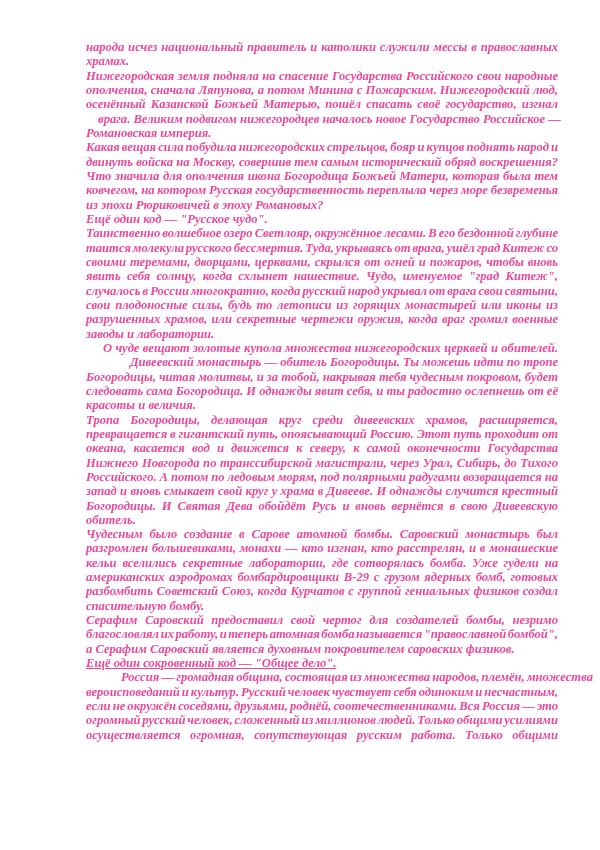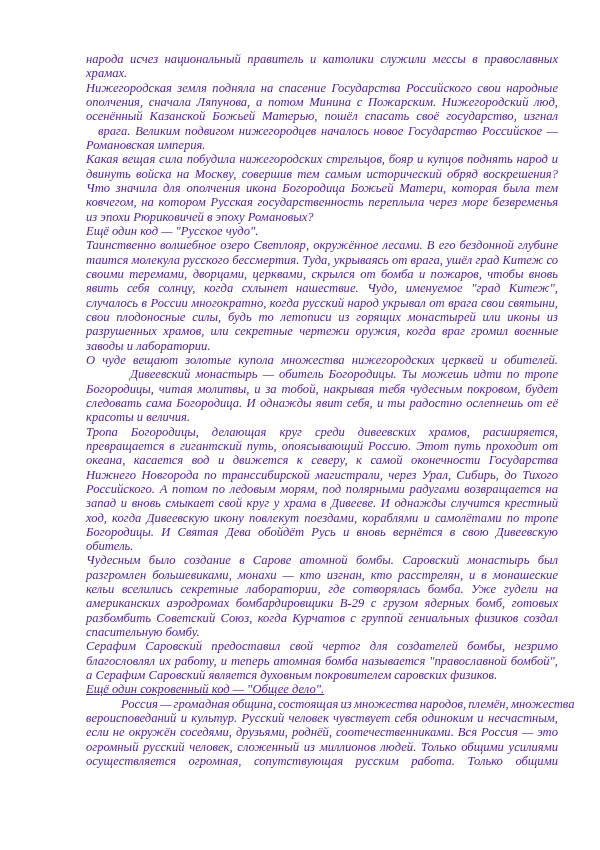--- a/index.html
+++ b/index.html
@@ -9,28 +9,28 @@
   }
   body {
     width: 600px;
     height: 850px;
     position: relative;
     overflow: hidden;
   }
   .page {
     position: absolute;
     left: 86px;
-    top: 52px;
+    top: 40px;
     width: 472px;
     font-family: "Liberation Serif", "DejaVu Serif", serif;
     font-style: italic;
-    font-weight: normal;
+    font-weight: bold;
     font-size: 12.6px;
     line-height: 14.34px;
-    color: #4c1d95;
+    color: #ec4899;
   }
   .para {
     margin: 0;
     padding: 0;
   }
   .line {
     display: block;
     white-space: nowrap;
     text-align: justify;
     text-align-last: justify;
@@ -65,42 +65,41 @@
       <div class="line"><span style="word-spacing: 0px;">Что значила для ополчения икона Богородица Божьей Матери, которая была тем</span></div>
       <div class="line"><span style="word-spacing: -0.251953px;">ковчегом, на котором Русская государственность переплыла через море безвременья</span></div>
       <div class="line last"><span>из эпохи Рюриковичей в эпоху Романовых?</span></div>
     </div>
     <div class="para">
       <div class="line last"><span>Ещё один код — "Русское чудо".</span></div>
     </div>
     <div class="para">
       <div class="line"><span style="word-spacing: -1.07292px;">Таинственно волшебное озеро Светлояр, окружённое лесами. В его бездонной глубине</span></div>
       <div class="line"><span style="word-spacing: -1.25px;">таится молекула русского бессмертия. Туда, укрываясь от врага, ушёл град Китеж со</span></div>
-      <div class="line"><span style="word-spacing: 0px;">своими теремами, дворцами, церквами, скрылся от бомба и пожаров, чтобы вновь</span></div>
+      <div class="line"><span style="word-spacing: 0px;">своими теремами, дворцами, церквами, скрылся от огней и пожаров, чтобы вновь</span></div>
       <div class="line"><span style="word-spacing: 0px;">явить себя солнцу, когда схлынет нашествие. Чудо, именуемое "град Китеж",</span></div>
       <div class="line"><span style="word-spacing: -1.12074px;">случалось в России многократно, когда русский народ укрывал от врага свои святыни,</span></div>
       <div class="line"><span style="word-spacing: 0px;">свои плодоносные силы, будь то летописи из горящих монастырей или иконы из</span></div>
       <div class="line"><span style="word-spacing: 0px;">разрушенных храмов, или секретные чертежи оружия, когда враг громил военные</span></div>
       <div class="line last"><span>заводы и лаборатории.</span></div>
     </div>
     <div class="para">
-      <div class="line"><span style="word-spacing: 0px;">О чуде вещают золотые купола множества нижегородских церквей и обителей.</span></div>
+      <div class="line"><span style="word-spacing: 0px; margin-left: 17px;">О чуде вещают золотые купола множества нижегородских церквей и обителей.</span></div>
       <div class="line"><span style="word-spacing: 0px; margin-left: 44px;">Дивеевский монастырь — обитель Богородицы. Ты можешь идти по тропе</span></div>
       <div class="line"><span style="word-spacing: -0.0390625px;">Богородицы, читая молитвы, и за тобой, накрывая тебя чудесным покровом, будет</span></div>
       <div class="line"><span style="word-spacing: -0.0924479px;">следовать сама Богородица. И однажды явит себя, и ты радостно ослепнешь от её</span></div>
       <div class="line last"><span>красоты и величия.</span></div>
     </div>
     <div class="para">
       <div class="line"><span style="word-spacing: 0px;">Тропа Богородицы, делающая круг среди дивеевских храмов, расширяется,</span></div>
       <div class="line"><span style="word-spacing: -0.258681px;">превращается в гигантский путь, опоясывающий Россию. Этот путь проходит от</span></div>
       <div class="line"><span style="word-spacing: 0px;">океана, касается вод и движется к северу, к самой оконечности Государства</span></div>
       <div class="line"><span style="word-spacing: 0px;">Нижнего Новгорода по транссибирской магистрали, через Урал, Сибирь, до Тихого</span></div>
       <div class="line"><span style="word-spacing: -0.16875px;">Российского. А потом по ледовым морям, под полярными радугами возвращается на</span></div>
       <div class="line"><span style="word-spacing: 0px;">запад и вновь смыкает свой круг у храма в Дивееве. И однажды случится крестный</span></div>
-      <div class="line"><span style="word-spacing: 0px;">ход, когда Дивеевскую икону повлекут поездами, кораблями и самолётами по тропе</span></div>
       <div class="line"><span style="word-spacing: 0px;">Богородицы. И Святая Дева обойдёт Русь и вновь вернётся в свою Дивеевскую</span></div>
       <div class="line last"><span>обитель.</span></div>
     </div>
     <div class="para">
       <div class="line"><span style="word-spacing: 0px; margin-top: 12px;">Чудесным было создание в Сарове атомной бомбы. Саровский монастырь был</span></div>
       <div class="line"><span style="word-spacing: 0px;">разгромлен большевиками, монахи — кто изгнан, кто расстрелян, и в монашеские</span></div>
       <div class="line"><span style="word-spacing: 0px;">кельи вселились секретные лаборатории, где сотворялась бомба. Уже гудели на</span></div>
       <div class="line"><span style="word-spacing: 0px; margin-top: 23px;">американских аэродромах бомбардировщики В-29 с грузом ядерных бомб, готовых</span></div>
       <div class="line"><span style="word-spacing: 0px;">разбомбить Советский Союз, когда Курчатов с группой гениальных физиков создал</span></div>
       <div class="line last"><span>спасительную бомбу.</span></div>

